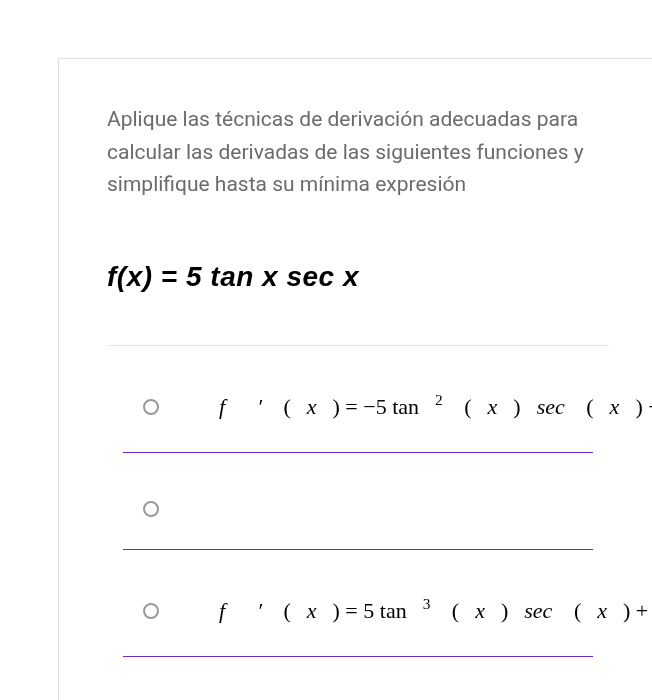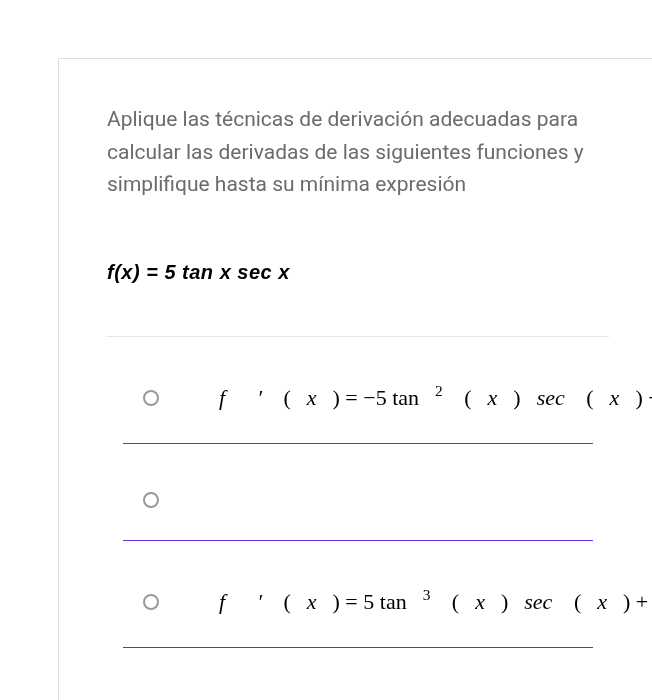--- a/index.html
+++ b/index.html
@@ -17,21 +17,21 @@
     }
     .question {
       color: #6b6b6b;
       font-size: 21px;
       line-height: 1.55;
       font-weight: 400;
       margin-bottom: 60px;
     }
     .formula-main {
       font-family: "Arial", sans-serif;
-      font-size: 20px;
+      font-size: 28px;
       font-weight: 700;
       font-style: italic;
       color: #000;
       margin-bottom: 52px;
       letter-spacing: 0.5px;
     }
     .options {
       border-top: 1px solid #e5e5e5;
     }
     .option {

